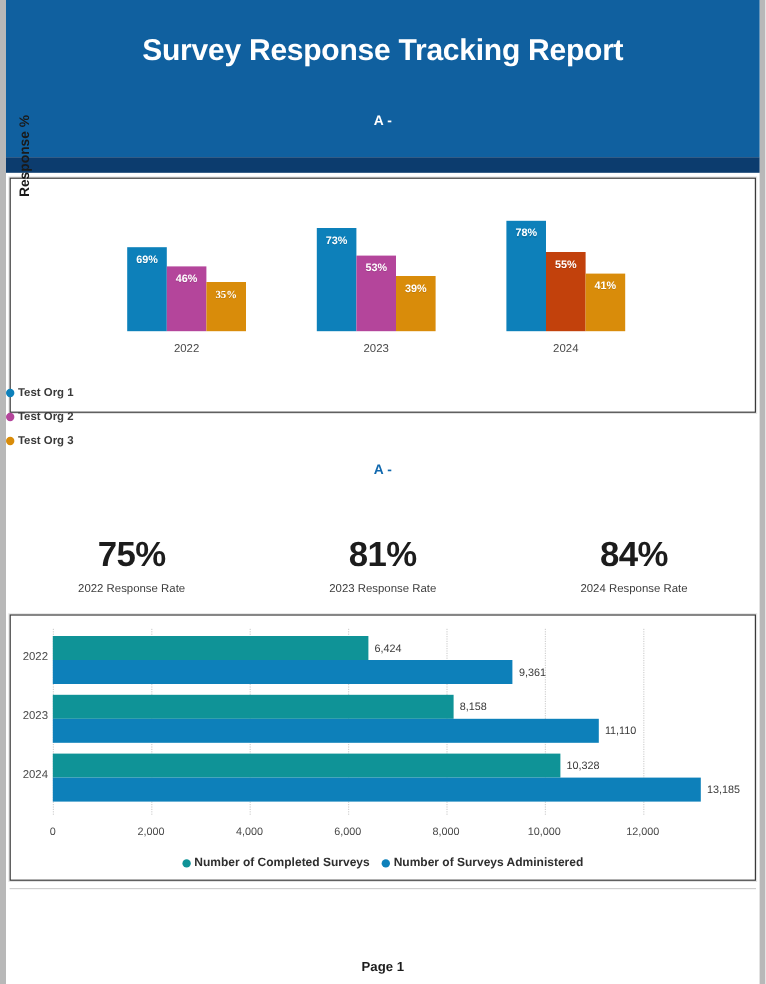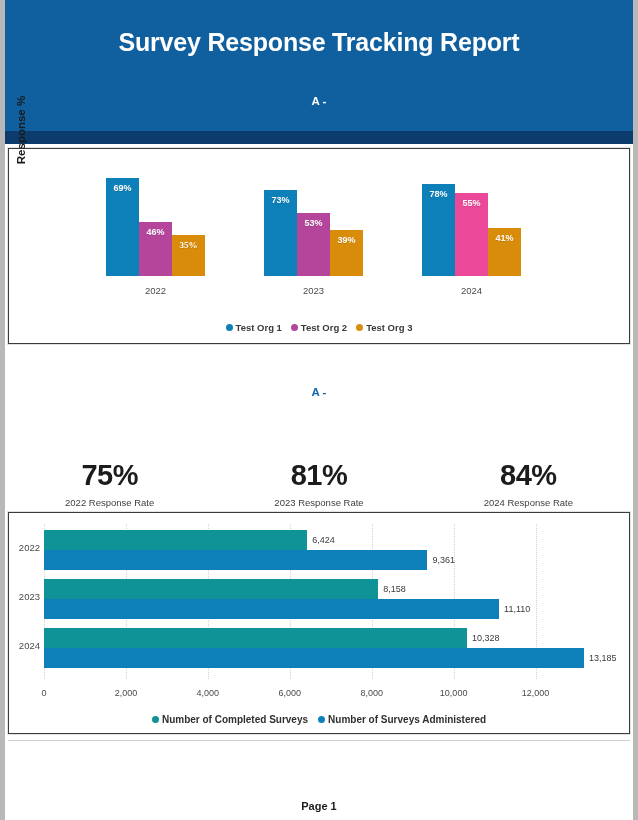--- a/index.html
+++ b/index.html
@@ -85,35 +85,35 @@
     text-shadow: 0 1px 0 rgba(0,0,0,.12);
   }
   .vb-cat {
     position: absolute; bottom: 5px; left: 0; width: 100%;
     text-align: center;
     font-size: 9.5px; color: #4a4a4a;
   }
   .vb-legend {
     position: absolute; left: 0; top: 322px; width: 628px;
     display: flex; justify-content: center; align-items: flex-start; gap: 9px;
-    font-size: 9.5px; font-weight: bold; color: #3a3a3a;
+    font-size: 9.5px; font-weight: bold; color: #3a3a3a; flex-direction: column;
   }
   .lg-item { display: flex; align-items: center; gap: 3px; }
   .dot { width: 7px; height: 7px; border-radius: 50%; display: inline-block; }
 
   
   .mid-sub {
     position: absolute; left: 0; top: 386px; width: 628px;
     text-align: center;
     font-size: 11.5px; font-weight: bold; color: #1068ae;
   }
 
   
   .kpi-row {
-    position: absolute; left: 0; top: 460px; width: 628px;
+    position: absolute; left: 0; top: 448px; width: 628px;
     display: flex;
   }
   .kpi { flex: 1; text-align: center; }
   .kpi-value {
     font-size: 29px; font-weight: bold; color: #1c1c1c;
     line-height: 1.05; letter-spacing: -0.5px;
   }
   .kpi-label {
     margin-top: 7px;
     font-size: 9.5px; color: #3d3d3d;
@@ -178,21 +178,21 @@
     <div class="header-title">Survey Response Tracking Report</div>
     <div class="header-sub">A -</div>
   </div>
   <div class="header-strip" style="background: rgb(12, 60, 110);"></div>
 
   <div class="panel" id="vbar-panel"></div>
   <div class="vb-axis-title">Response %</div>
   <div class="vb-plot" id="vb-plot">
       <div class="vb-group" style="left: 57px; width: 99px;">
         <div class="bars">
-          <div class="vb-bar" style="height: 98px; background: rgb(13, 128, 186);">
+          <div class="vb-bar" style="height: 70px; background: rgb(13, 128, 186);">
             <span class="val">69%</span>
           </div>
           <div class="vb-bar" style="height: 54.28px; background: rgb(180, 69, 155);">
             <span class="val">46%</span>
           </div>
           <div class="vb-bar" style="height: 41.3px; background: rgb(217, 140, 10); font-family: Liberation Serif, serif;">
             <span class="val">35%</span>
           </div>
         </div>
         <div class="vb-cat" style="bottom: -20px;">2022</div>
@@ -209,21 +209,21 @@
             <span class="val">39%</span>
           </div>
         </div>
         <div class="vb-cat" style="bottom: -20px;">2023</div>
       </div>
       <div class="vb-group" style="left: 373px; width: 99px;">
         <div class="bars">
           <div class="vb-bar" style="height: 92.04px; background: rgb(13, 128, 186);">
             <span class="val">78%</span>
           </div>
-          <div class="vb-bar" style="height: 83px; background: #ec4899;">
+          <div class="vb-bar" style="height: 66px; background: #c2410c;">
             <span class="val">55%</span>
           </div>
           <div class="vb-bar" style="height: 48.38px; background: rgb(217, 140, 10);">
             <span class="val">41%</span>
           </div>
         </div>
         <div class="vb-cat" style="bottom: -20px;">2024</div>
       </div>
     </div>
   <div class="vb-legend" id="vb-legend">

